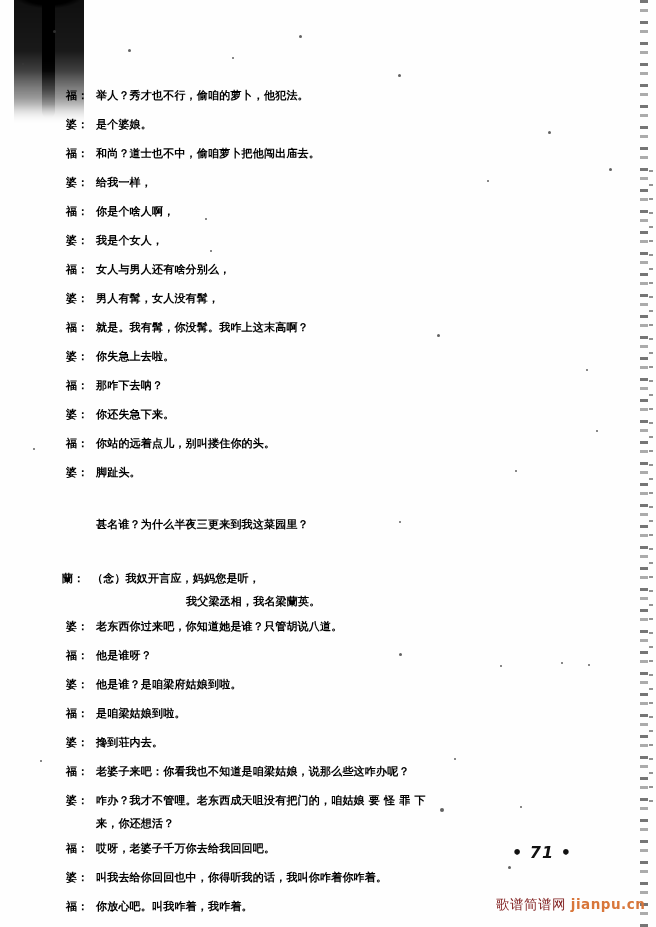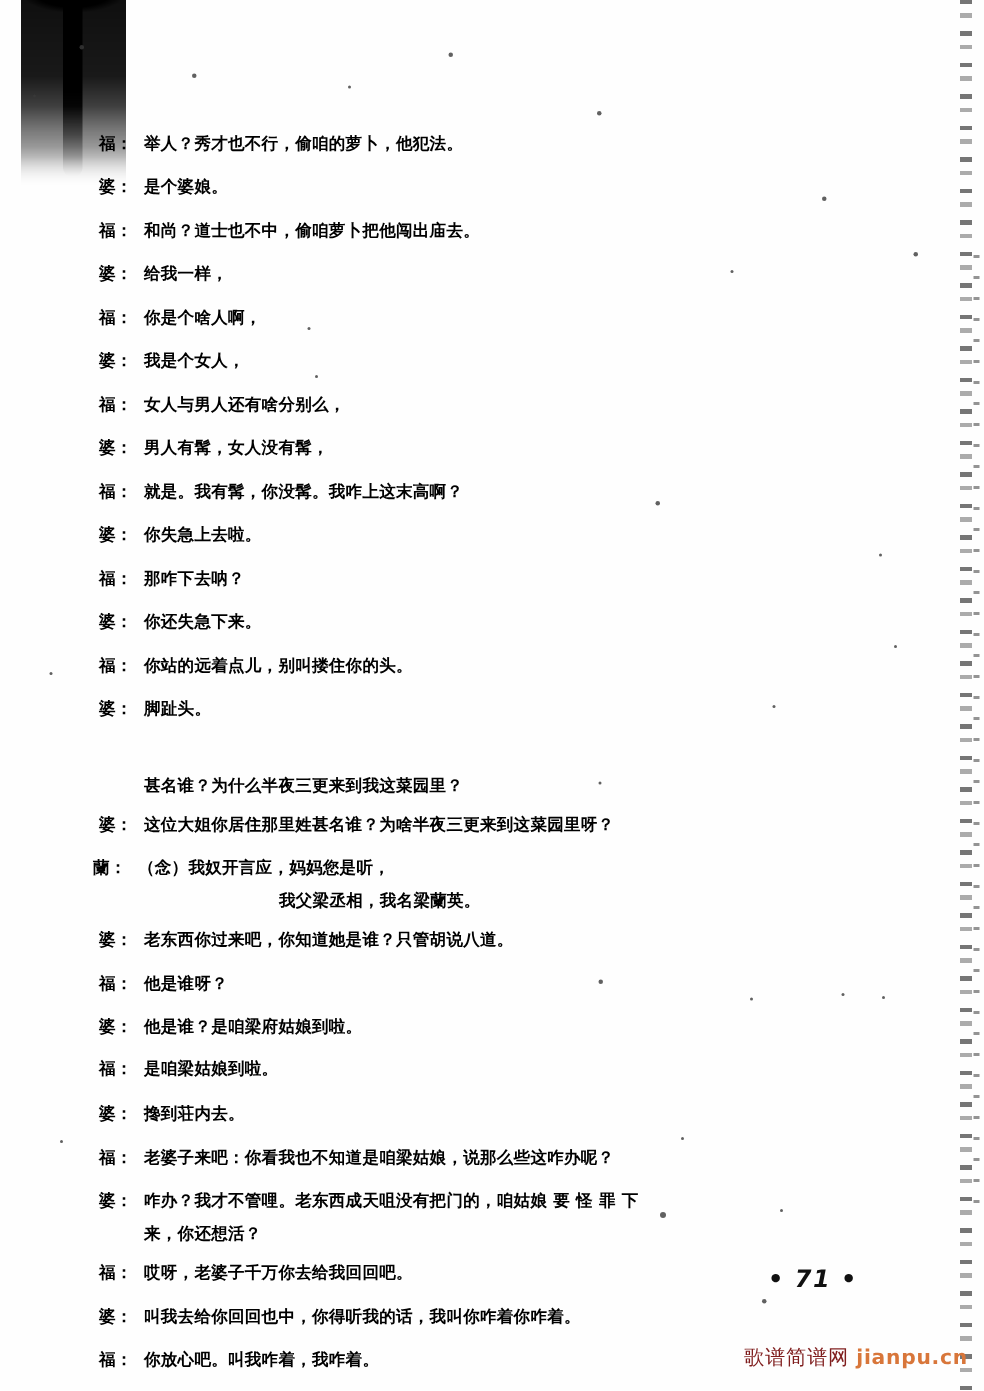--- a/index.html
+++ b/index.html
@@ -115,21 +115,20 @@
     font-weight: 700;
   }
 
   .line .txt {
     font-weight: 600;
   }
 
   
   .cont {
     padding-left: 30px;
-    font-family: Liberation Serif, serif;
   }
 
   
   .verse-indent {
     padding-left: 120px;
   }
 
   
   #page-number {
     position: absolute;
@@ -207,21 +206,20 @@
       <div class="line" style="left: 66px; top: 231px;"><span class="speaker">婆：</span><span class="txt">我是个女人，</span></div>
       <div class="line" style="left: 66px; top: 260px;"><span class="speaker">福：</span><span class="txt">女人与男人还有啥分别么，</span></div>
       <div class="line" style="left: 66px; top: 289px;"><span class="speaker">婆：</span><span class="txt">男人有髯，女人没有髯，</span></div>
       <div class="line" style="left: 66px; top: 318px;"><span class="speaker">福：</span><span class="txt">就是。我有髯，你没髯。我咋上这末高啊？</span></div>
       <div class="line" style="left: 66px; top: 347px;"><span class="speaker">婆：</span><span class="txt">你失急上去啦。</span></div>
       <div class="line" style="left: 66px; top: 376px;"><span class="speaker">福：</span><span class="txt">那咋下去呐？</span></div>
       <div class="line" style="left: 66px; top: 405px;"><span class="speaker">婆：</span><span class="txt">你还失急下来。</span></div>
       <div class="line" style="left: 66px; top: 434px;"><span class="speaker">福：</span><span class="txt">你站的远着点儿，别叫搂住你的头。</span></div>
       <div class="line" style="left: 66px; top: 463px;"><span class="speaker">婆：</span><span class="txt">脚趾头。</span></div>
       <div class="line cont" style="left: 66px; top: 515px;"><span class="txt">甚名谁？为什么半夜三更来到我这菜园里？</span></div>
-      <div class="line" style="left: 66px; top: 540px;"><span class="speaker">婆：</span><span class="txt">这位大姐你居住那里姓甚名谁？为啥半夜三更来到这菜园里呀？</span></div>
       <div class="line" style="left: 62px; top: 569px;"><span class="speaker">蘭：</span><span class="txt">（念）我奴开言应，妈妈您是听，</span></div>
       <div class="line cont verse-indent" style="left: 66px; top: 592px;"><span class="txt">我父梁丞相，我名梁蘭英。</span></div>
       <div class="line" style="left: 66px; top: 617px;"><span class="speaker">婆：</span><span class="txt">老东西你过来吧，你知道她是谁？只管胡说八道。</span></div>
       <div class="line" style="left: 66px; top: 646px;"><span class="speaker">福：</span><span class="txt">他是谁呀？</span></div>
       <div class="line" style="left: 66px; top: 675px;"><span class="speaker">婆：</span><span class="txt">他是谁？是咱梁府姑娘到啦。</span></div>
       <div class="line" style="left: 66px; top: 704px; font-family: Liberation Serif, serif;"><span class="speaker">福：</span><span class="txt">是咱梁姑娘到啦。</span></div>
       <div class="line" style="left: 66px; top: 733px;"><span class="speaker">婆：</span><span class="txt">搀到荘内去。</span></div>
       <div class="line" style="left: 66px; top: 762px;"><span class="speaker">福：</span><span class="txt">老婆子来吧：你看我也不知道是咱梁姑娘，说那么些这咋办呢？</span></div>
       <div class="line" style="left: 66px; top: 791px;"><span class="speaker">婆：</span><span class="txt">咋办？我才不管哩。老东西成天咀没有把门的，咱姑娘 要 怪 罪 下</span></div>
       <div class="line cont" style="left: 66px; top: 814px;"><span class="txt">来，你还想活？</span></div>

